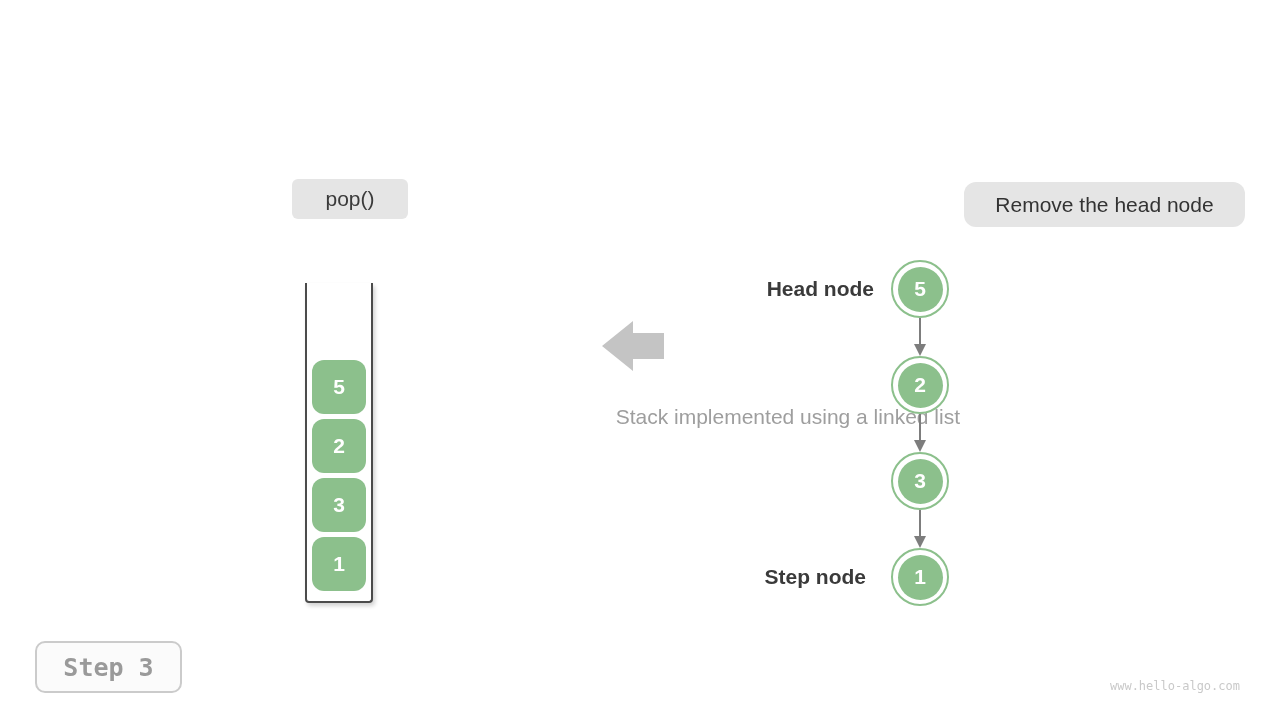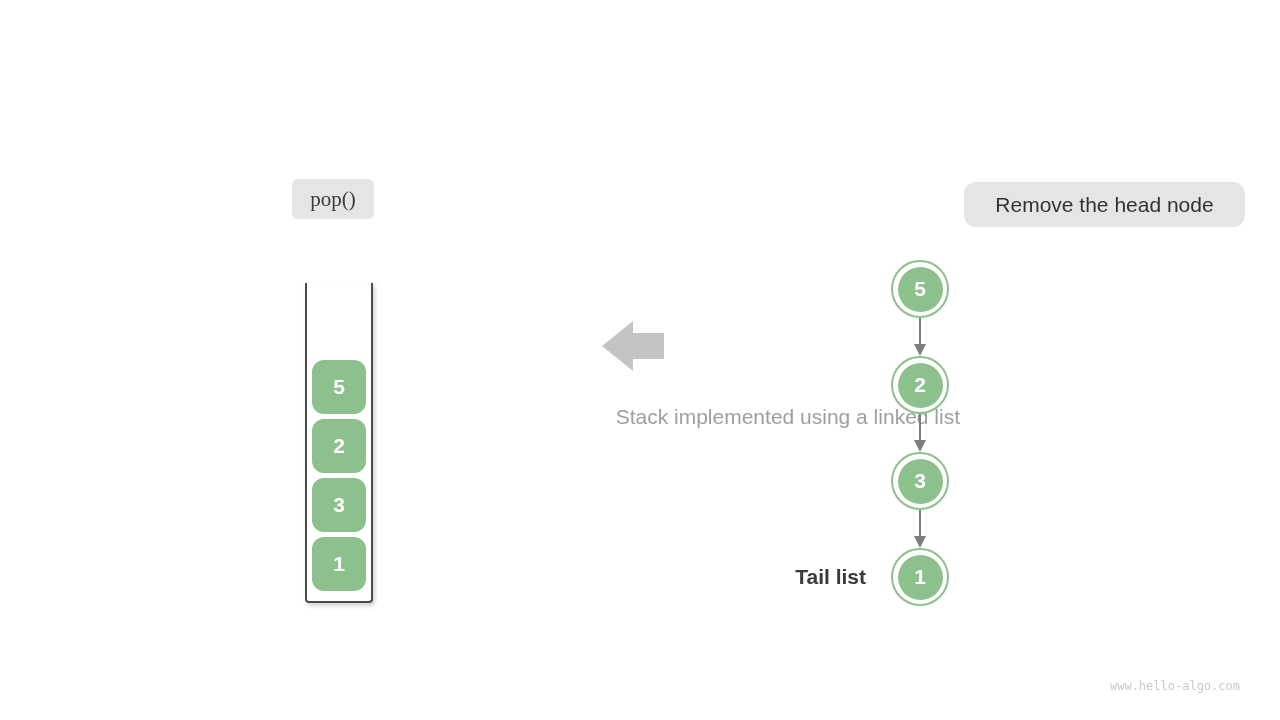--- a/index.html
+++ b/index.html
@@ -13,22 +13,22 @@
     --step-border:#CBCBCB;
     --step-bg:#FBFBFB;
     --watermark-gray:#C9C9C9;
   }
   *{margin:0;padding:0;box-sizing:border-box;}
   body{background:#ffffff;font-family:"Liberation Sans",sans-serif;}
   .canvas{position:relative;width:1280px;height:720px;background:#ffffff;overflow:hidden;}
 
   .badge{position:absolute;background:var(--badge-bg);color:var(--dark-text);
          display:flex;align-items:center;justify-content:center;}
-  .pop-badge{left:292px;top:179px;width:82px;height:40px;border-radius:6px;
-             font-family:Liberation Serif, serif;font-size:21px;}
+  .pop-badge{left:292px;top:179px;width:116px;height:40px;border-radius:6px;
+             font-family:Liberation Sans, sans-serif;font-size:21px;}
   .action-badge{left:964px;top:182px;width:281px;height:45px;border-radius:12px;
                 font-size:21px;color:#333333;}
 
   .stack-container{position:absolute;left:305px;top:283px;width:68px;height:320px;
                    background:#ffffff;
                    border-left:2px solid var(--container-border);
                    border-right:2px solid var(--container-border);
                    border-bottom:2px solid var(--container-border);
                    border-radius:0 0 4px 4px;
                    box-shadow:2px 3px 4px rgba(0,0,0,0.18);
@@ -87,21 +87,22 @@
     <div class="stack-item">3</div>
     <div class="stack-item">1</div>
   </div>
 
   <svg class="block-arrow" viewBox="0 0 62 50">
     <polygon points="0,25 31,0 31,12 62,12 62,38 31,38 31,50"></polygon>
   </svg>
 
   <div class="caption">Stack implemented using a linked list</div>
 
-  <div class="node-label tail-label">Tail list</div>
+  <div class="node-label head-label">Head node</div>
+  <div class="node-label tail-label">Step node</div>
 
   <div class="ll-node n1">
     <div class="ll-node-inner">5</div>
   </div>
   <svg class="connector c1" viewBox="0 0 14 38">
     <line x1="7" y1="0" x2="7" y2="28"></line>
     <polygon points="1,26 13,26 7,38"></polygon>
   </svg>
 
   <div class="ll-node n2">
@@ -117,16 +118,17 @@
   </div>
   <svg class="connector c3" viewBox="0 0 14 38">
     <line x1="7" y1="0" x2="7" y2="28"></line>
     <polygon points="1,26 13,26 7,38"></polygon>
   </svg>
 
   <div class="ll-node n4">
     <div class="ll-node-inner">1</div>
   </div>
 
+  <div class="step-badge">Step 3</div>
 
   <div class="watermark">www.hello-algo.com</div>
 
 </div>
 
 </body></html>

